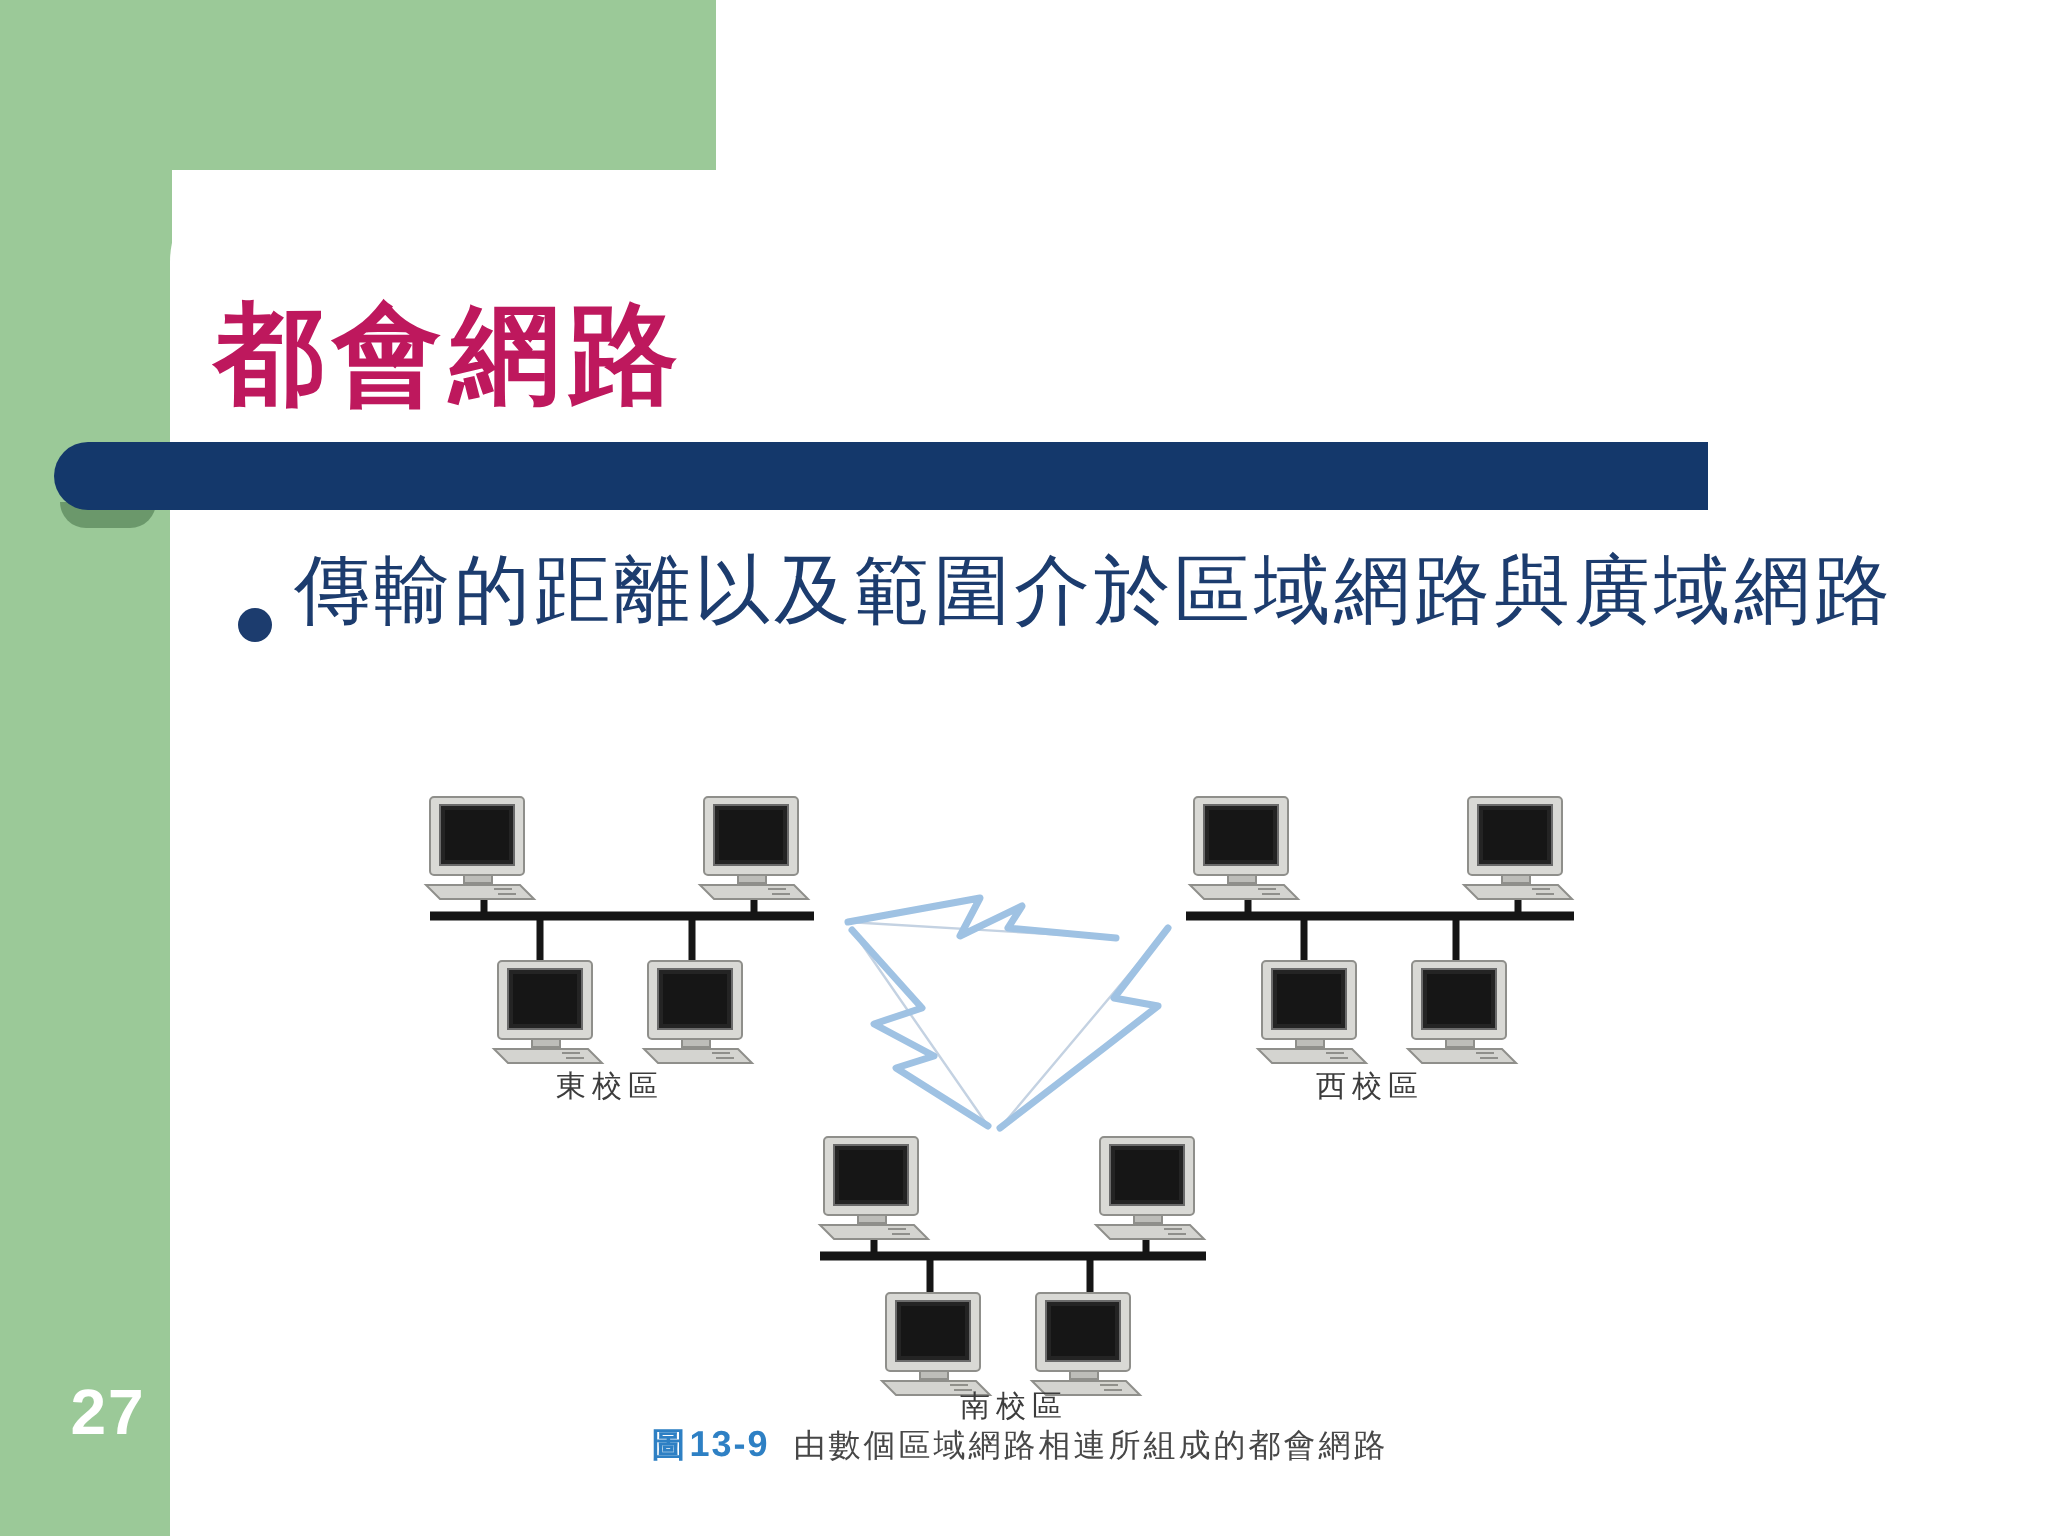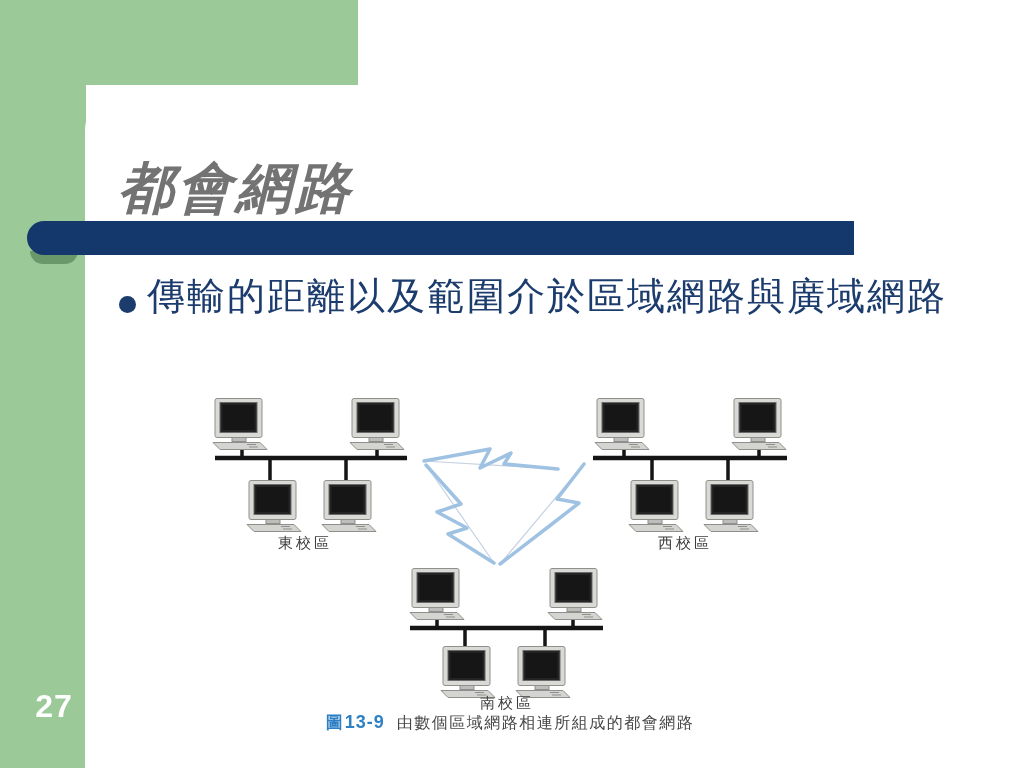--- a/index.html
+++ b/index.html
@@ -5,29 +5,29 @@
   html,body{margin:0;padding:0;background:#666;}
   .slide{
     position:relative;width:1024px;height:768px;margin:0 auto;
     background:#ffffff;overflow:hidden;
     font-family:"Liberation Sans",sans-serif;
   }
   .green-top{position:absolute;left:0;top:0;width:358px;height:85px;background:#9BC998;}
   .green-side{position:absolute;left:0;top:0;width:86px;height:768px;background:#9BC998;}
   .panel{position:absolute;left:85px;top:85px;right:0;bottom:0;background:#ffffff;border-top-left-radius:46px;}
   .title{
-    position:absolute;left:102px;top:136px;margin:16px;
+    position:absolute;left:102px;top:136px;margin:5px;
     font-family:"Liberation Serif","DejaVu Serif",serif;
-    font-size:55px;font-weight:bold;color:#737373;letter-spacing:4px;white-space:nowrap;font-style:italic;
+    font-size:55px;font-weight:bold;color:#be185d;letter-spacing:4px;white-space:nowrap;
   }
   .bar-shadow{position:absolute;left:30px;top:251px;width:48px;height:13px;
     background:rgba(35,80,40,.40);border-radius:0 0 16px 16px;}
   .bar{position:absolute;left:27px;top:221px;width:827px;height:34px;
     background:#14386B;border-radius:17px 0 0 17px;}
-  .bullet-row{position:absolute;left:119px;top:272px;width:860px;display:flex;align-items:center;}
+  .bullet-row{position:absolute;left:119px;top:272px;width:860px;display:flex;align-items:flex-end;}
   .dot{width:17px;height:17px;border-radius:50%;background:#1C3C6E;margin-top:15px;flex:0 0 auto;}
   .bullet-text{margin-left:11px;
     font-family:"Liberation Serif","DejaVu Serif",serif;
     font-size:38px;line-height:49px;color:#1C3C6E;letter-spacing:2px;white-space:nowrap;}
   .diagram{position:absolute;left:180px;top:392px;width:640px;height:322px;}
   .lan-label{font-family:"Liberation Sans",sans-serif;font-size:15px;letter-spacing:3px;fill:#3C3C3C;}
   .caption{position:absolute;left:180px;top:711px;width:660px;display:flex;
     justify-content:center;align-items:baseline;font-family:"Liberation Sans",sans-serif;}
   .fig-g{color:#2E80C4;font-weight:bold;font-size:17px;}
   .fig-n{color:#2E80C4;font-weight:bold;font-size:18px;letter-spacing:1px;margin-left:2px;}

